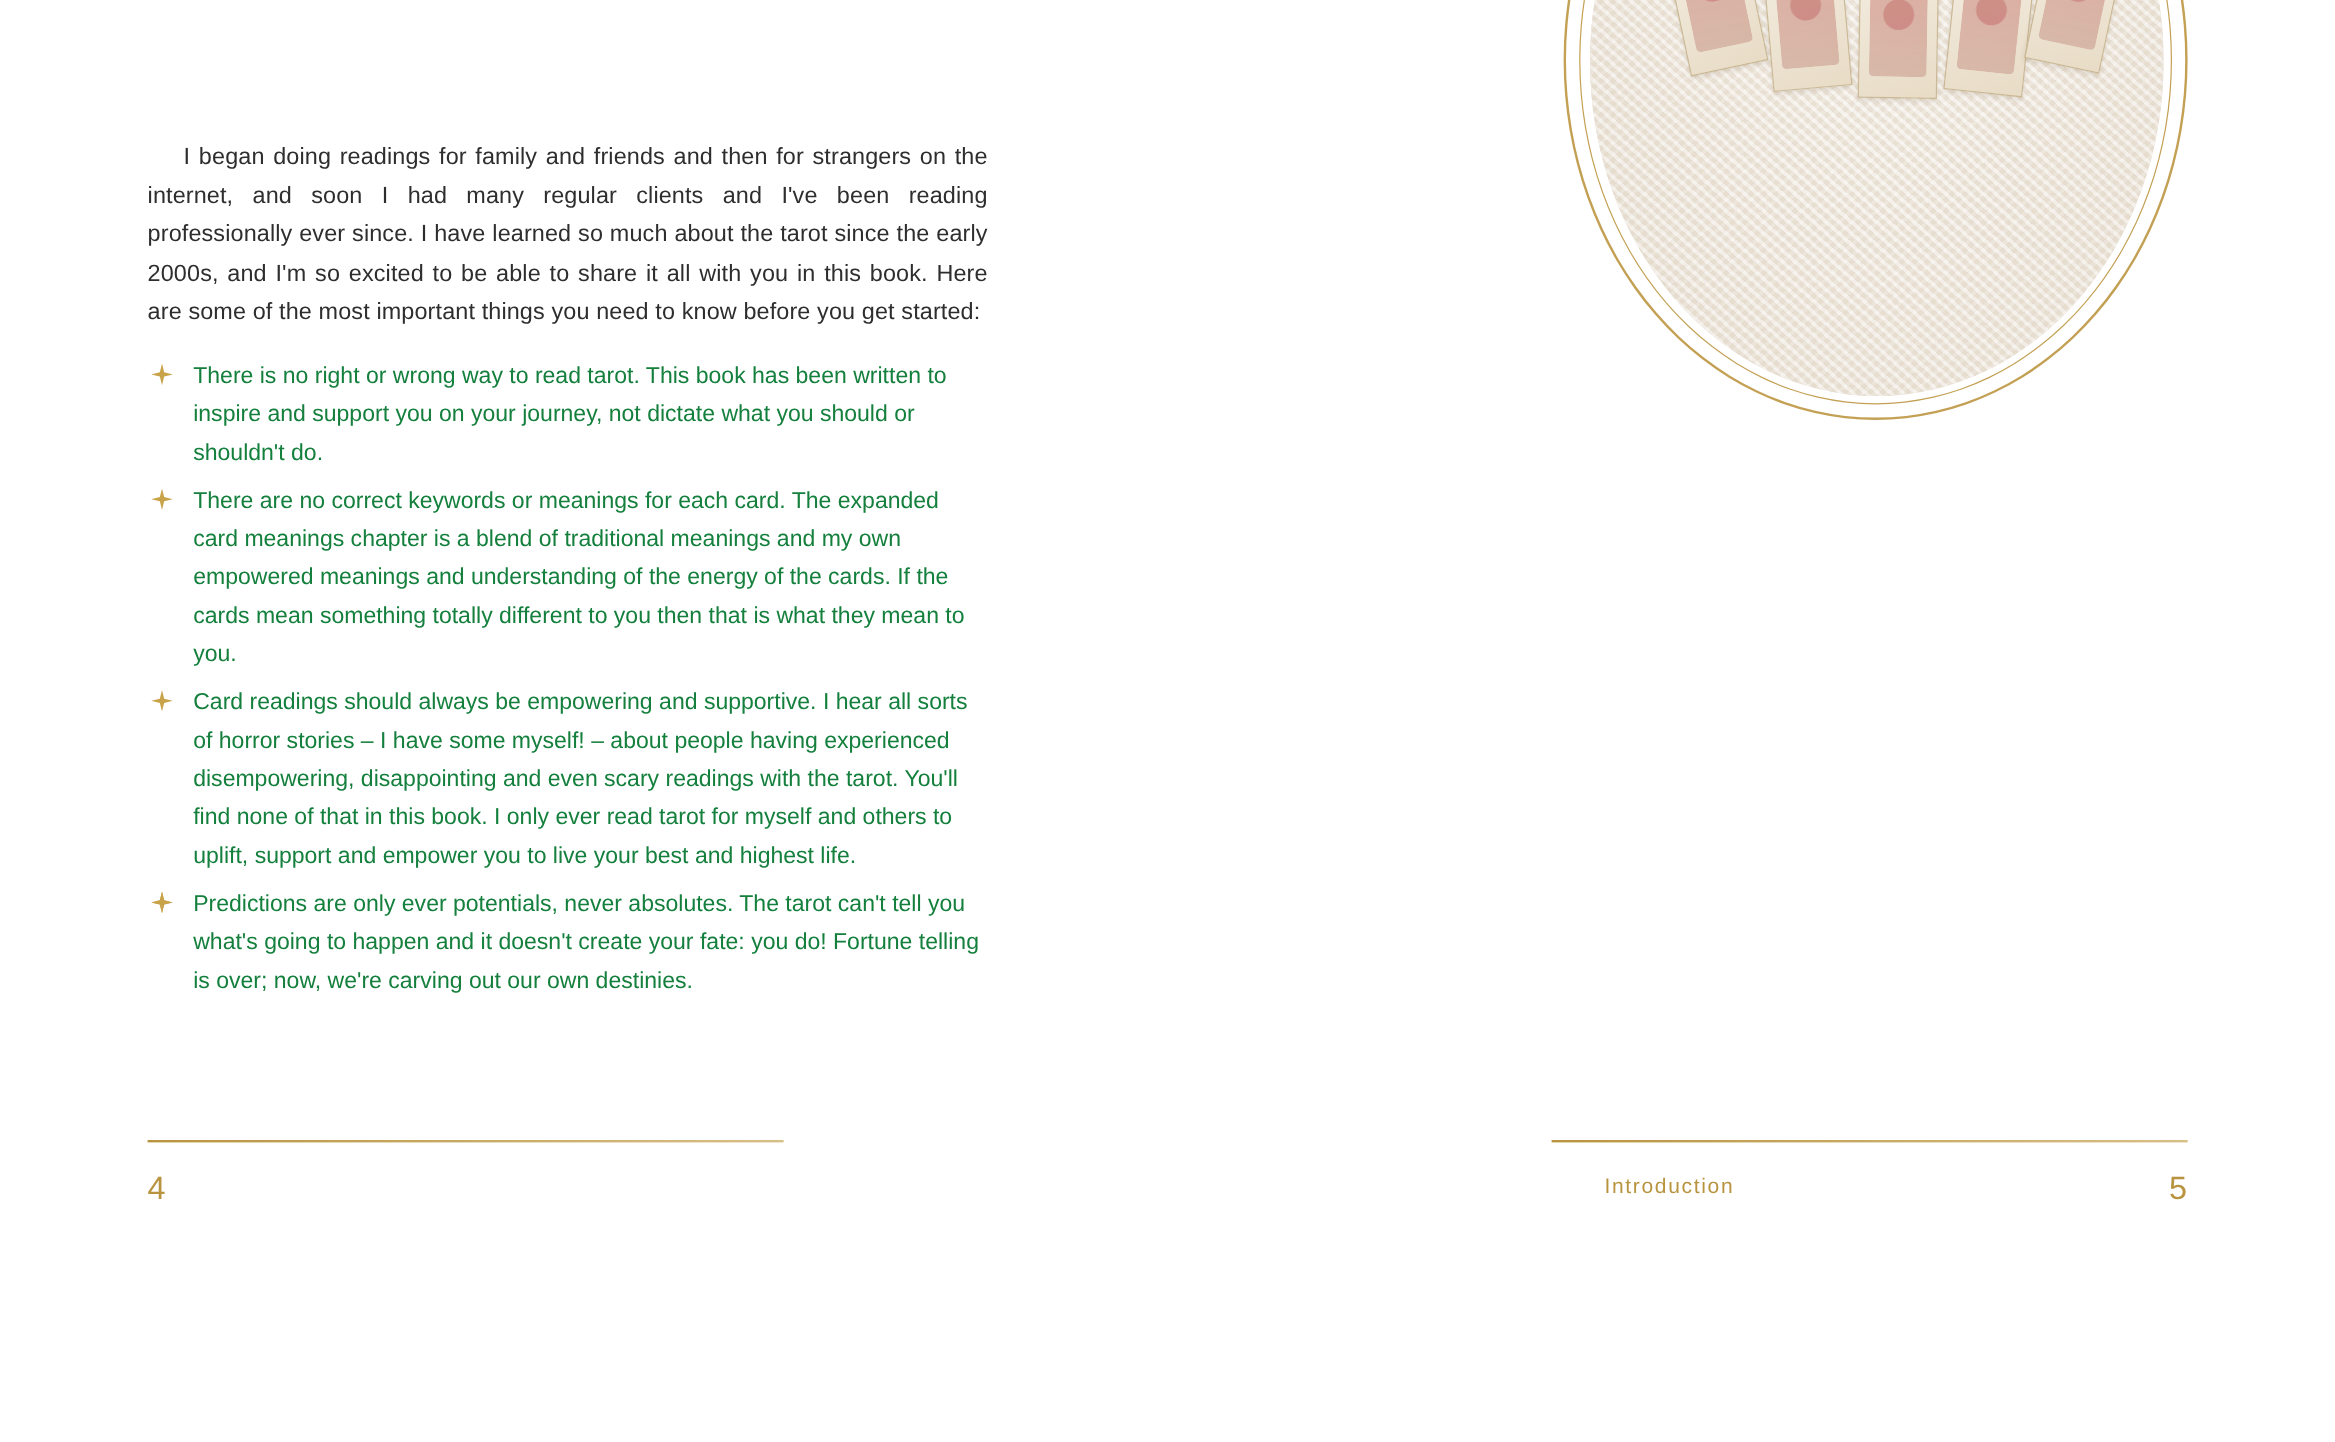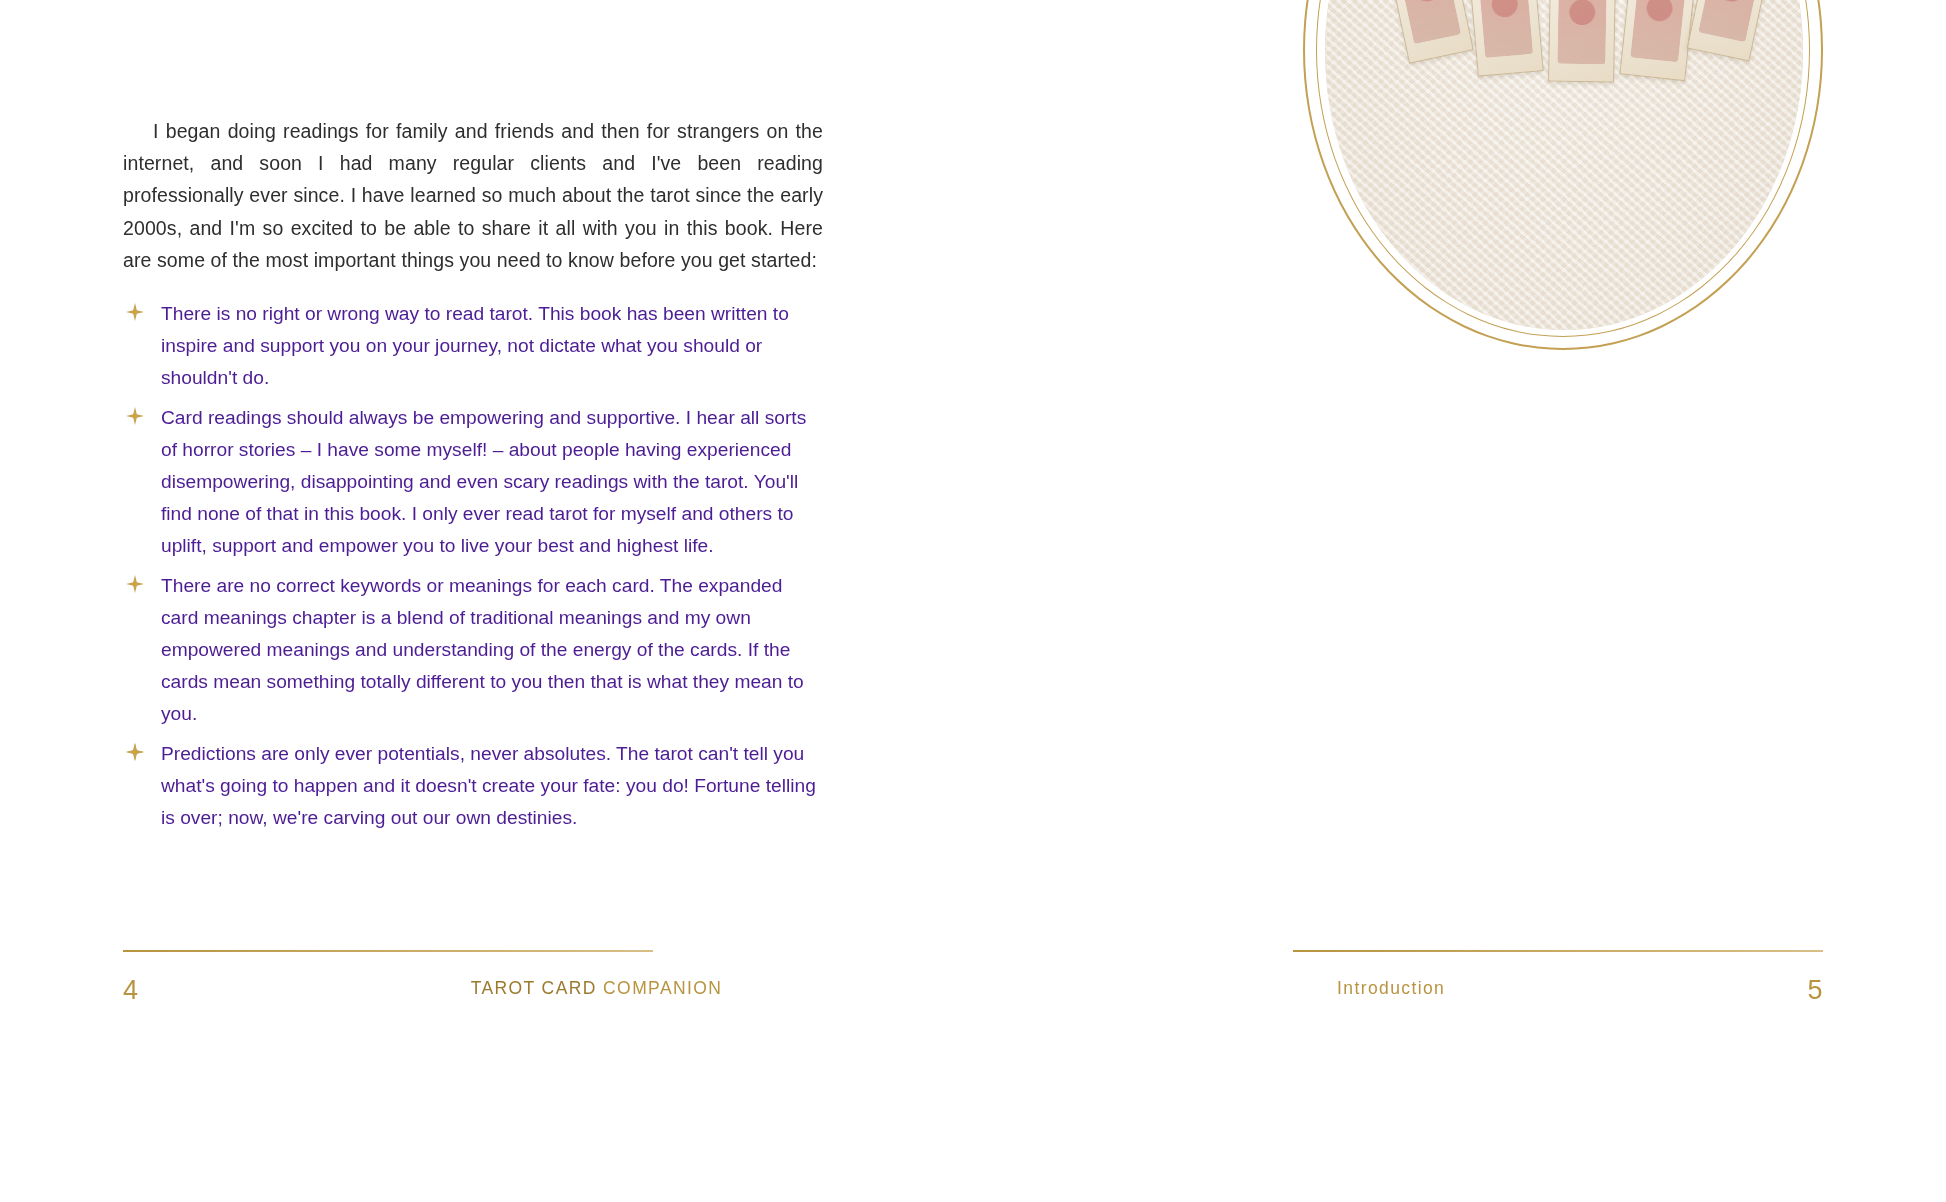--- a/index.html
+++ b/index.html
@@ -54,21 +54,21 @@
     list-style: none;
     margin: 22px 0 0 0;
     padding: 0;
   }
   ul.bullets li {
     position: relative;
     padding-left: 38px;
     margin-bottom: 9px;
     font-size: 19.2px;
     line-height: 31.8px;
-    color: #4c1d95;
+    color: #15803d;
   }
   ul.bullets li .spark {
     position: absolute;
     left: 3px;
     top: 5px;
     width: 18px;
     height: 22px;
     color: #c8a34a;
     font-size: 19px;
     line-height: 22px;
@@ -192,29 +192,29 @@
               </svg>
           </span>
           <span>There is no right or wrong way to read tarot. This book has been written to inspire and support you on your journey, not dictate what you should or shouldn't do.</span>
         </li>
         <li>
           <span class="spark">
             <svg width="18" height="18" viewBox="0 0 20 20">
                 <path d="M10 0 L12 8 L20 10 L12 12 L10 20 L8 12 L0 10 L8 8 Z" fill="#c8a34a"></path>
               </svg>
           </span>
+          <span>There are no correct keywords or meanings for each card. The expanded card meanings chapter is a blend of traditional meanings and my own empowered meanings and understanding of the energy of the cards. If the cards mean something totally different to you then that is what they mean to you.</span>
+        </li>
+        <li>
+          <span class="spark">
+            <svg width="18" height="18" viewBox="0 0 20 20">
+                <path d="M10 0 L12 8 L20 10 L12 12 L10 20 L8 12 L0 10 L8 8 Z" fill="#c8a34a"></path>
+              </svg>
+          </span>
           <span>Card readings should always be empowering and supportive. I hear all sorts of horror stories – I have some myself! – about people having experienced disempowering, disappointing and even scary readings with the tarot. You'll find none of that in this book. I only ever read tarot for myself and others to uplift, support and empower you to live your best and highest life.</span>
-        </li>
-        <li>
-          <span class="spark">
-            <svg width="18" height="18" viewBox="0 0 20 20">
-                <path d="M10 0 L12 8 L20 10 L12 12 L10 20 L8 12 L0 10 L8 8 Z" fill="#c8a34a"></path>
-              </svg>
-          </span>
-          <span>There are no correct keywords or meanings for each card. The expanded card meanings chapter is a blend of traditional meanings and my own empowered meanings and understanding of the energy of the cards. If the cards mean something totally different to you then that is what they mean to you.</span>
         </li>
         <li>
           <span class="spark">
             <svg width="18" height="18" viewBox="0 0 20 20">
                 <path d="M10 0 L12 8 L20 10 L12 12 L10 20 L8 12 L0 10 L8 8 Z" fill="#c8a34a"></path>
               </svg>
           </span>
         </li>
         <li>
           <span class="spark">
@@ -222,23 +222,20 @@
                 <path d="M10 0 L12 8 L20 10 L12 12 L10 20 L8 12 L0 10 L8 8 Z" fill="#c8a34a"></path>
               </svg>
           </span>
           <span>Predictions are only ever potentials, never absolutes. The tarot can't tell you what's going to happen and it doesn't create your fate: you do! Fortune telling is over; now, we're carving out our own destinies.</span>
         </li>
       </ul>
     </div>
 
     <div class="footer-rule footer-left-rule"></div>
     <div class="folio folio-left">4</div>
-    <div class="running-head running-head-left">
-      <span class="strong">TAROT CARD </span><span>COMPANION</span>
-    </div>
   </div>
 
   <div class="page page-right">
 
     <div class="photo-wrap">
       <div class="photo-ring1"></div>
       <div class="photo-ring2">
         <div class="photo-inner">
           <div class="photo-bg"></div>
           <div class="cloth-tex"></div>

